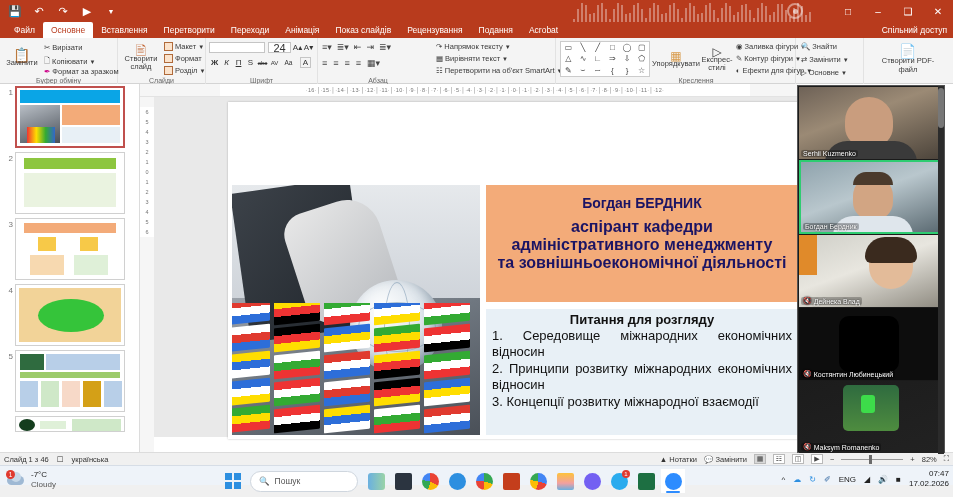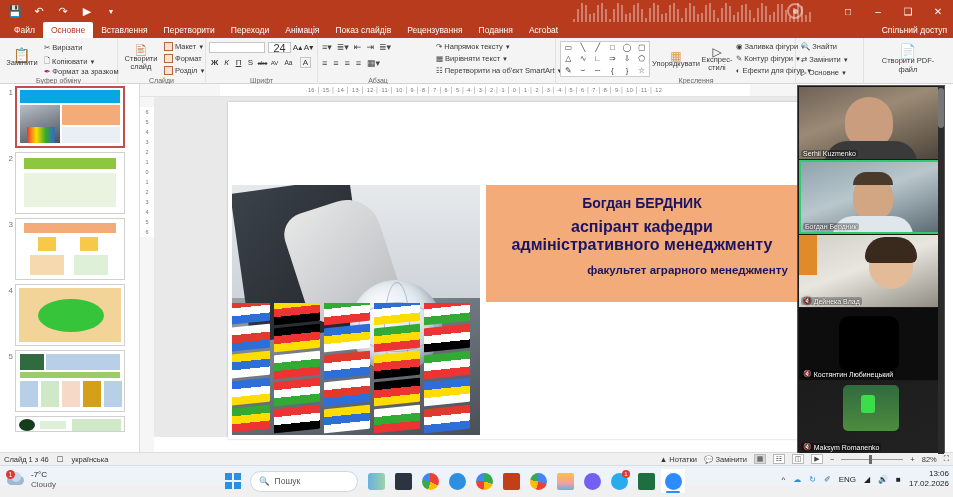--- a/index.html
+++ b/index.html
@@ -539,23 +539,31 @@
               <i style="left: 42px; top: 104px; width: 46px; height: 24px; background: linear-gradient(rgb(238, 51, 51) 0px, rgb(238, 51, 51) 33%, rgb(255, 255, 255) 33%, rgb(255, 255, 255) 66%, rgb(0, 0, 0) 66%, rgb(0, 0, 0) 100%);"></i>
               <i style="left: 92px; top: 104px; width: 46px; height: 24px; background: linear-gradient(rgb(255, 221, 0) 0px, rgb(255, 221, 0) 33%, rgb(45, 110, 217) 33%, rgb(45, 110, 217) 66%, rgb(255, 255, 255) 66%, rgb(255, 255, 255) 100%);"></i>
               <i style="left: 142px; top: 104px; width: 46px; height: 24px; background: linear-gradient(rgb(255, 255, 255) 0px, rgb(255, 255, 255) 33%, rgb(51, 170, 51) 33%, rgb(51, 170, 51) 66%, rgb(238, 51, 51) 66%, rgb(238, 51, 51) 100%);"></i>
               <i style="left: 192px; top: 104px; width: 46px; height: 24px; background: linear-gradient(rgb(224, 58, 47) 0px, rgb(224, 58, 47) 33%, rgb(255, 255, 255) 33%, rgb(255, 255, 255) 66%, rgb(45, 110, 217) 66%, rgb(45, 110, 217) 100%);"></i>
             </div>
         </div>
 
         <div class="orange-box">
           <div class="ob-name">Богдан БЕРДНИК</div>
           <div class="ob-line">аспірант кафедри адміністративного менеджменту</div>
-          <div class="ob-line2">факультет аграрного менеджменту</div>
-        </div>
-
+          <div class="ob-line" style="margin-top:0">та зовнішньоекономічної діяльності</div>
+        </div>
+
+        <div class="q-box">
+          <div class="q-title">Питання для розгляду</div>
+          <div id="questions-host">
+              <div class="q-item">1.  Середовище міжнародних економічних відносин</div>
+              <div class="q-item">2.    Принципи    розвитку    міжнародних економічних відносин</div>
+              <div class="q-item">3.    Концепції    розвитку    міжнародної взаємодії</div>
+            </div>
+        </div>
       </div>
     </div>
   </div>
 
   <div class="statusbar">
     <div class="sb-left">
       <span>Слайд 1 з 46</span>
       <span>☐</span>
       <span>українська</span>
     </div>
@@ -695,18 +703,18 @@
     <div class="tray">
       <span>^</span>
       <span style="color:#2d8fe0;">☁</span>
       <span style="color:#2d8fe0;">↻</span>
       <span style="color:#3a6ea5;">✐</span>
       <span>ENG</span>
       <span>◢</span>
       <span>🔊</span>
       <span>■</span>
       <span class="clock">
-        <span>13:06</span>
+        <span>07:47</span>
         <span>17.02.2026</span>
       </span>
     </div>
   </div>
 </div>
 
 </body></html>

